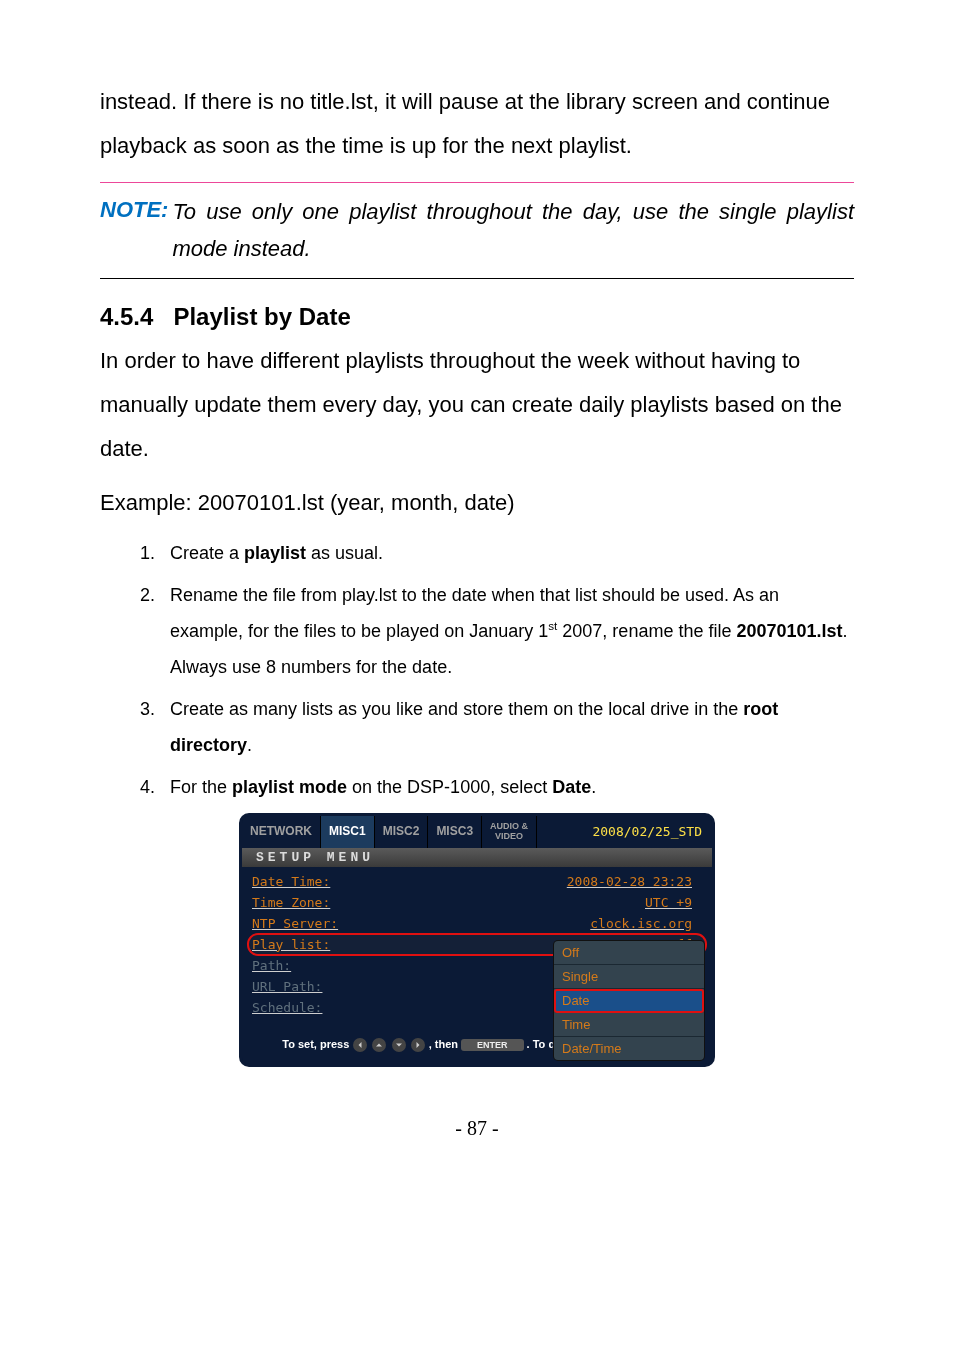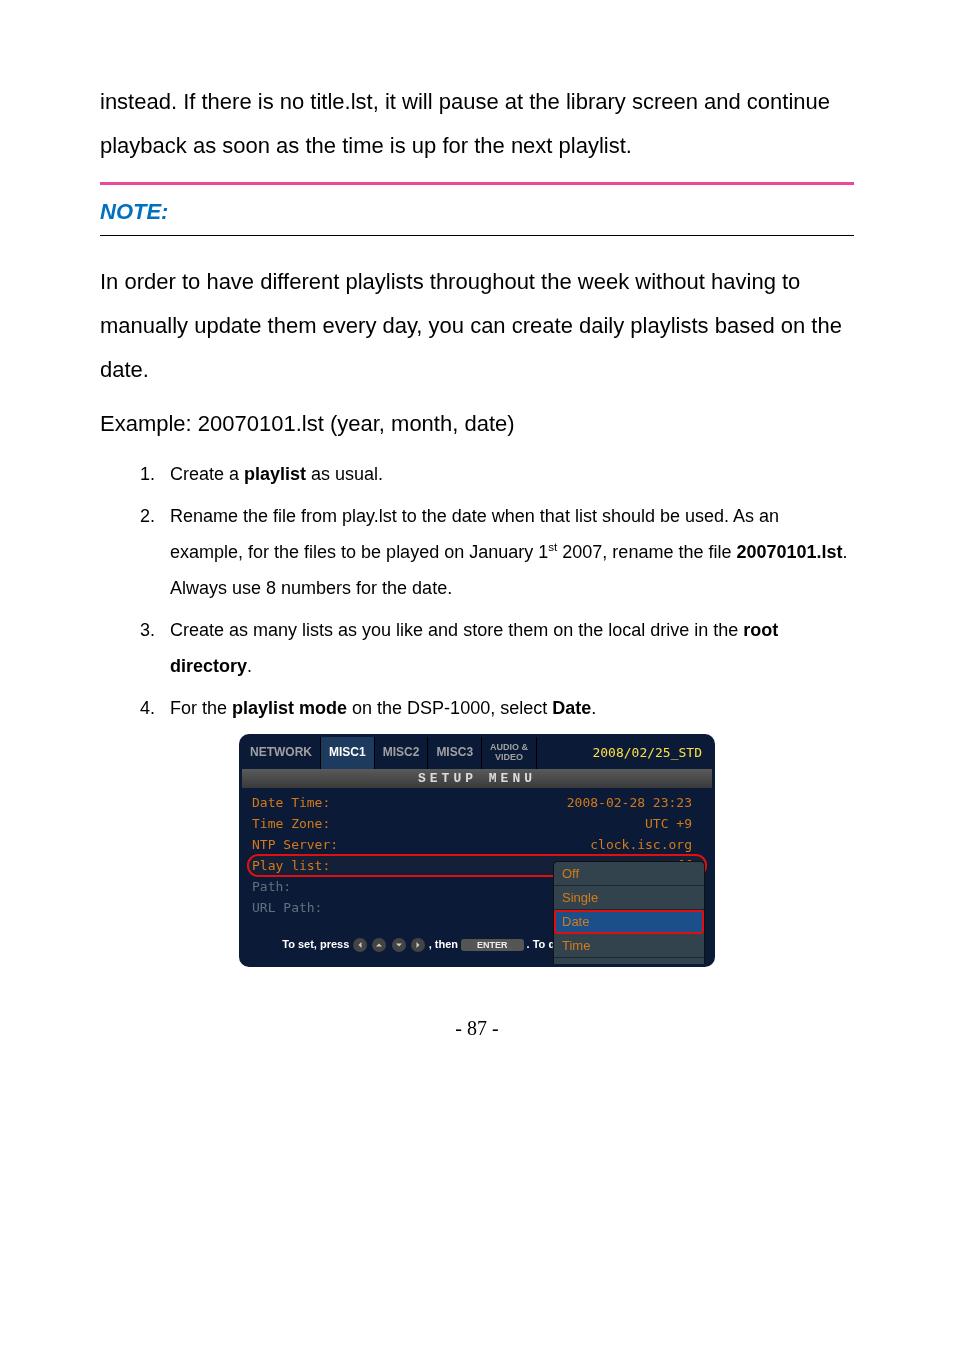--- a/index.html
+++ b/index.html
@@ -13,21 +13,21 @@
   .page {
     padding: 80px 100px 40px 100px;
     box-sizing: border-box;
   }
   .para {
     font-size: 22px;
     line-height: 2.0;
     margin: 0 0 10px 0;
   }
   .note-box {
-    border-top: 3px solid #ec4899;
+    border-top: 1px solid #ec4899;
     border-bottom: 1px solid #000;
     margin: 14px 0 24px 0;
     padding: 10px 0;
     display: flex;
     align-items: flex-start;
     gap: 4px;
   }
   .note-label {
     color: #0070c0;
     font-style: italic;
@@ -106,32 +106,32 @@
     font-family: "Lucida Console", monospace;
     font-size: 13px;
     display:flex;align-items:center;
   }
   .menu-bar {
     background: linear-gradient(#5a5a5a,#3a3a3a);
     color: #dcdcdc;
     font-family: "Courier New", monospace;
     letter-spacing: 4px;
     font-size: 13px;
-    text-align: center;
     padding: 2px 14px;
     font-weight: bold;
   }
   .settings {
     position: relative;
     padding: 4px 0 10px 0;
   }
   .row {
     display: flex;
     padding: 3px 10px;
     align-items: flex-end;
+    text-decoration: underline;
   }
   .row .label {
     width: 140px;
     color: #d47a1a;
     font-size: 13px;
   }
   .row .value {
     flex: 1;
     text-align: right;
     padding-right: 10px;
@@ -217,22 +217,26 @@
 </style>
 </head>
 <body>
 
 <div class="page">
 
   <p class="para">instead. If there is no title.lst, it will pause at the library screen and continue playback as soon as the time is up for the next playlist.</p>
 
   <div class="note-box">
     <div class="note-label">NOTE:</div>
+    <div class="note-text">To use only one playlist throughout the day, use the single playlist mode instead.</div>
   </div>
 
+  <h2>
+    <span class="h2-num">4.5.4</span><span>Playlist by Date</span>
+  </h2>
 
   <p class="para">In order to have different playlists throughout the week without having to manually update them every day, you can create daily playlists based on the date.</p>
 
   <p class="para">Example: 20070101.lst (year, month, date)</p>
 
   <ol class="steps">
     <li>
       <span>Create a </span><span class="bold">playlist</span><span> as usual.</span>
     </li>
     <li>
@@ -276,20 +280,24 @@
         <div class="value">Off</div>
       </div>
       <div class="row dim">
         <div class="label">Path:</div>
         <div class="value">HDD</div>
       </div>
       <div class="row dim">
         <div class="label">URL Path:</div>
         <div class="value"></div>
       </div>
+      <div class="row dim">
+        <div class="label">Schedule:</div>
+        <div class="value">00 : 00</div>
+      </div>
 
       <div class="dropdown">
         <div class="opt">Off</div>
         <div class="opt">Single</div>
         <div class="opt highlight">Date</div>
         <div class="opt">Time</div>
         <div class="opt">Date/Time</div>
       </div>
     </div>
 

